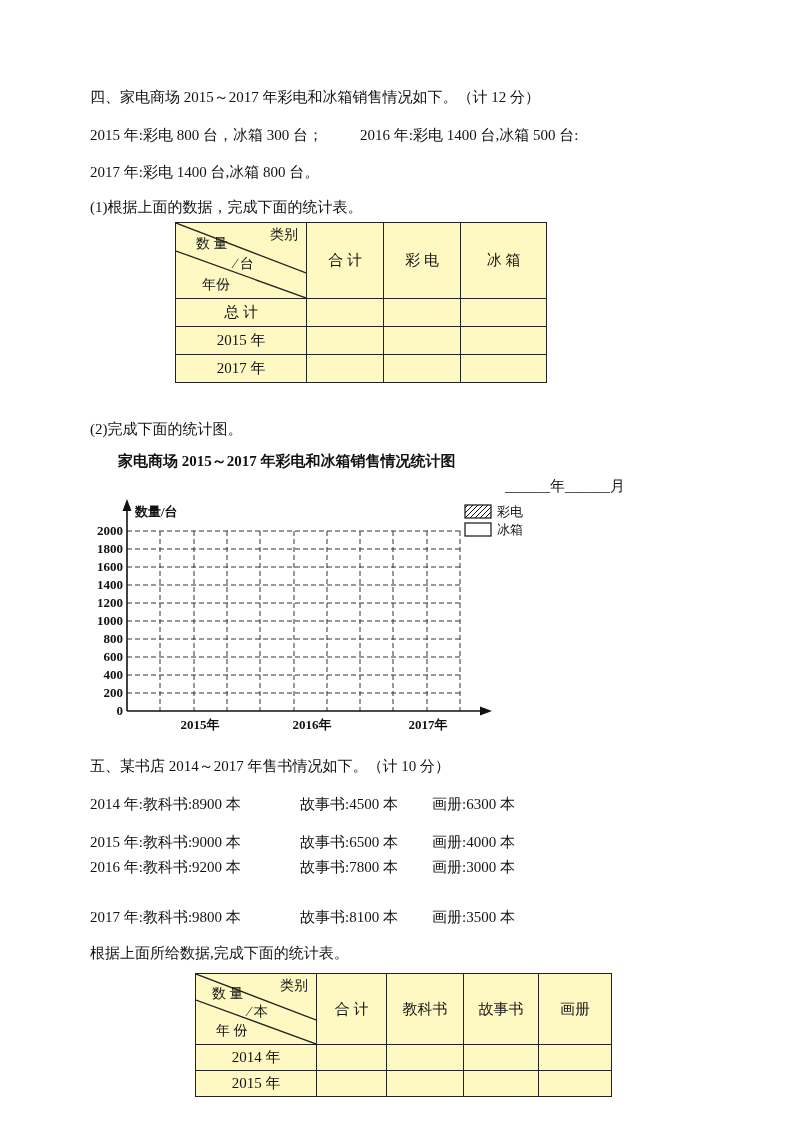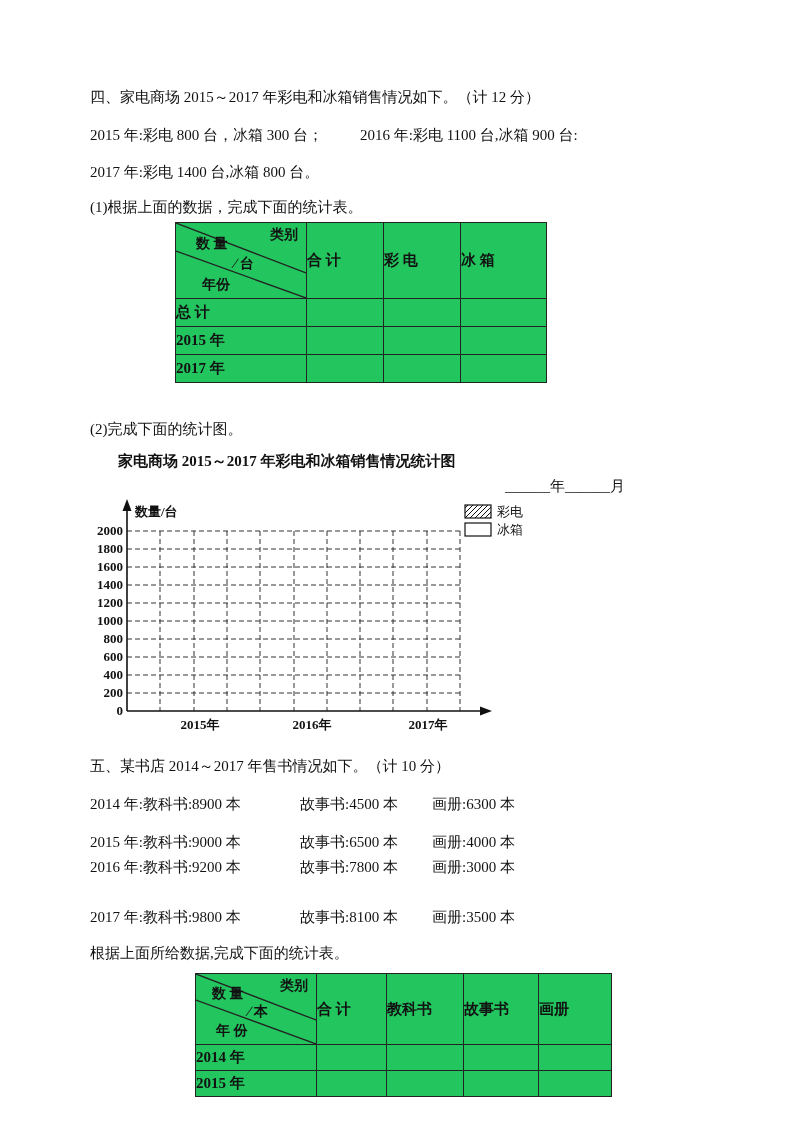--- a/index.html
+++ b/index.html
@@ -12,22 +12,22 @@
   .abs{position:absolute}
   .txt{font-size:15px;line-height:1.25;white-space:nowrap}
   .seg-a{display:inline-block;width:270px}
   .bseg-a{display:inline-block;width:210px}
   .bseg-b{display:inline-block;width:132px}
   .bold{font-weight:700}
 
   
   table.stat{border-collapse:collapse;table-layout:fixed}
   table.stat td{
-    border:1.5px solid #222;text-align:left;vertical-align:middle;
-    font-size:15px;padding:0;background:#22c55e;font-weight:bold;
+    border:1.5px solid #222;text-align:center;vertical-align:middle;
+    font-size:15px;padding:0;background:#fef9c3;
   }
   .t1 tr.hdr{height:75px}
   .t1 tr.row{height:28px}
   .t2 tr.hdr{height:70px}
   .t2 tr.row{height:26px}
 
   .corner{padding:0}
   .corner-box{position:relative;overflow:hidden}
   .cb1{width:130px;height:75px}
   .cb2{width:120px;height:70px}
@@ -47,21 +47,21 @@
   #chart .tick{font-size:13px;font-weight:700}
   #chart .axis-label{font-size:13px;font-weight:700}
   #chart .lg{font-size:13px}
 </style>
 </head>
 <body>
 
 <p class="abs txt" style="left:90px;top:88px">四、家电商场 2015～2017 年彩电和冰箱销售情况如下。（计 12 分）</p>
 
 <p class="abs txt" style="left:90px;top:126px">
-  <span class="seg-a">2015 年:彩电 800 台，冰箱 300 台；</span><span>2016 年:彩电 1100 台,冰箱 900 台:</span>
+  <span class="seg-a">2015 年:彩电 800 台，冰箱 300 台；</span><span>2016 年:彩电 1400 台,冰箱 500 台:</span>
 </p>
 
 <p class="abs txt" style="left:90px;top:163px">2017 年:彩电 1400 台,冰箱 800 台。</p>
 
 <p class="abs txt" style="left:90px;top:198px">(1)根据上面的数据，完成下面的统计表。</p>
 
 <table class="abs stat t1" style="left:175px;top:222px">
   <tbody>
       <tr class="hdr">
     <td class="corner" style="width:130px">

